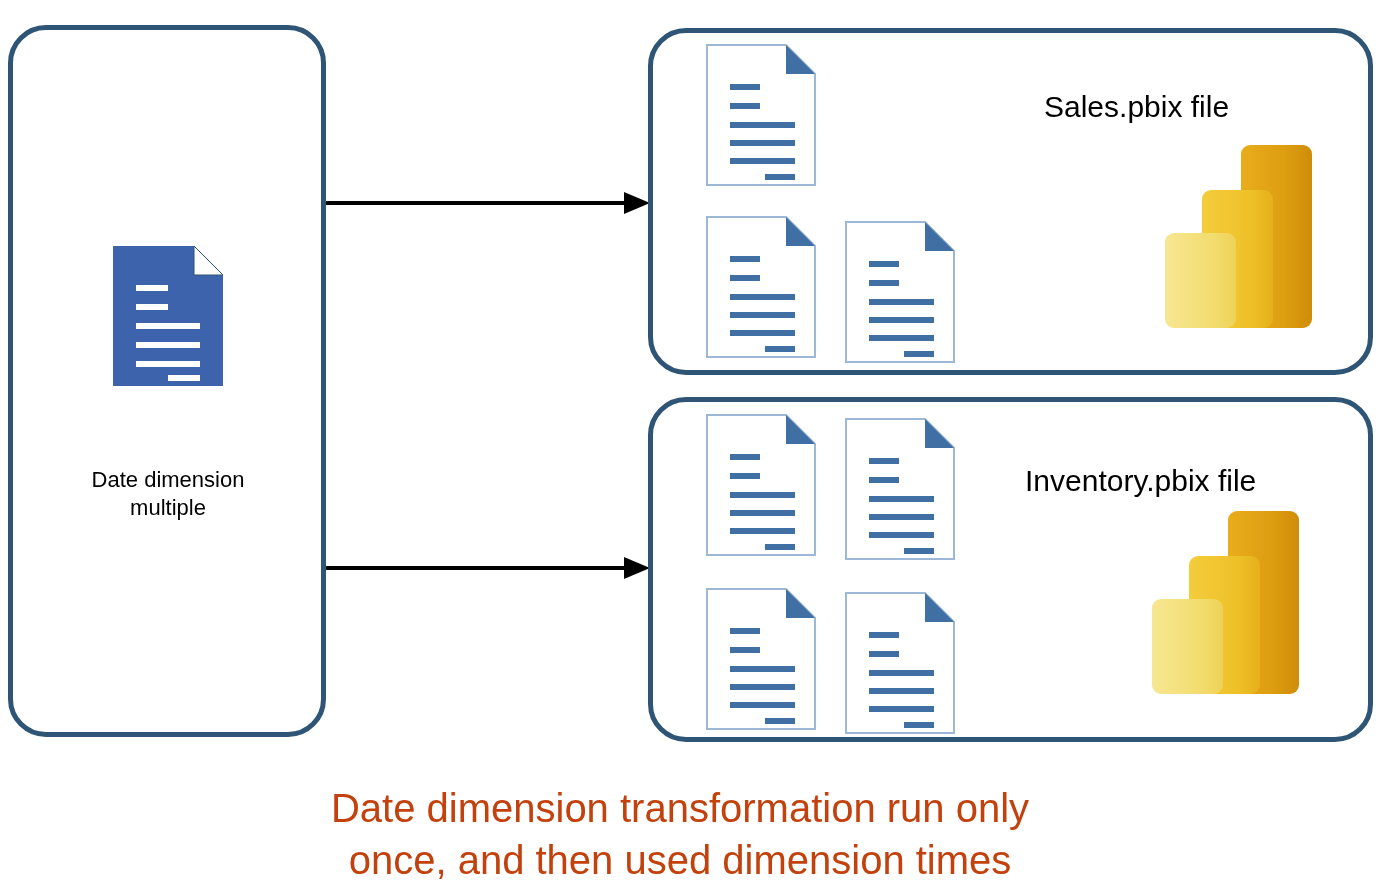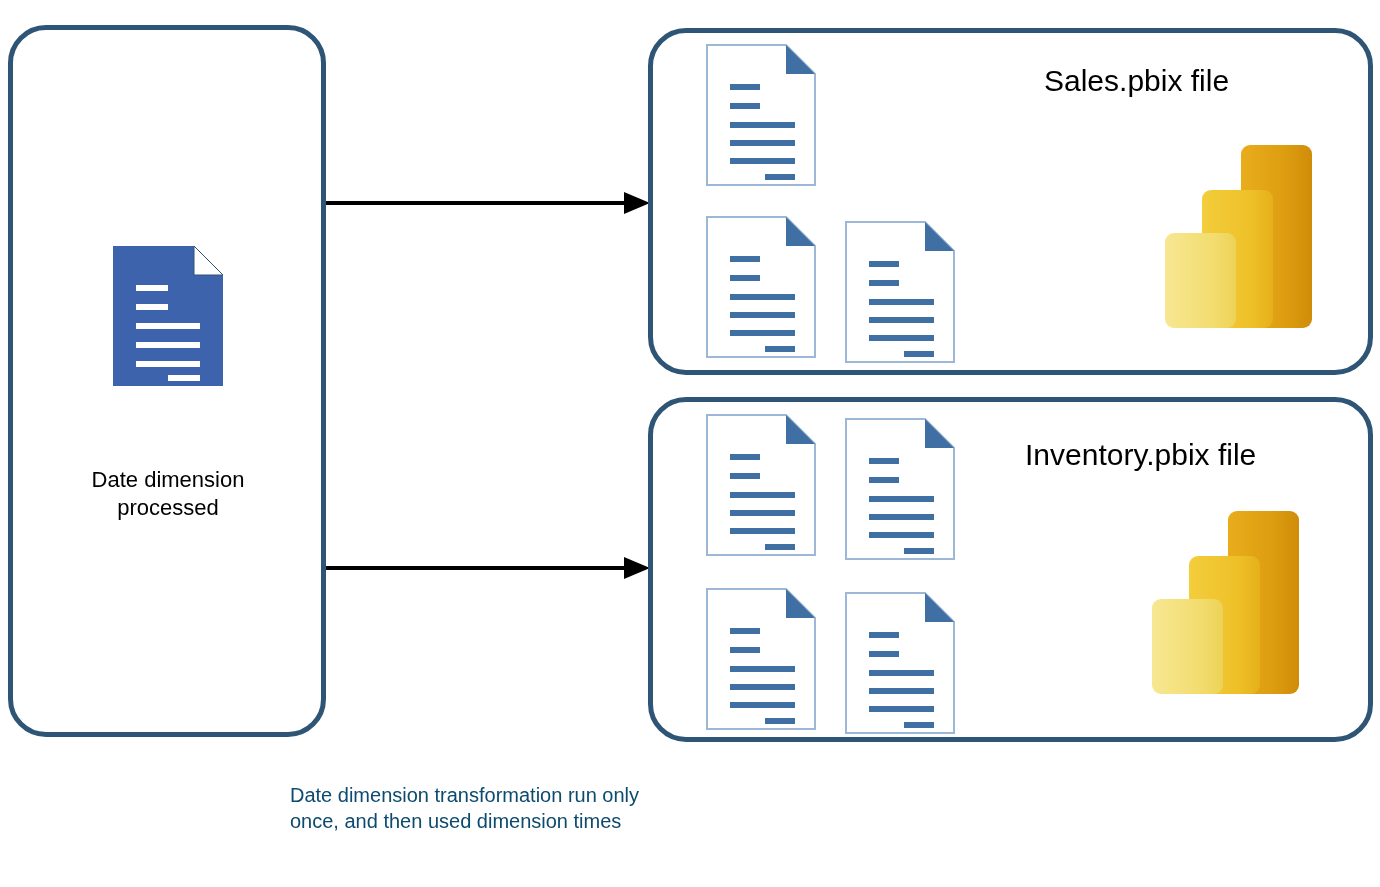--- a/index.html
+++ b/index.html
@@ -31,20 +31,21 @@
   #panel-sales  { left: 648px; top: 28px;  width: 725px; height: 347px; }
   #panel-inv    { left: 648px; top: 397px; width: 725px; height: 345px; }
 
   
   .panel-title {
     position: absolute;
     font-size: 30px;
     color: #000000;
     white-space: nowrap;
     line-height: 1.1;
+    margin-top: 26px;
   }
   #title-sales { left: 1044px; top: 64px; }
   #title-inv   { left: 1025px; top: 438px; text-align: right; }
 
   
   #source-caption {
     position: absolute;
     left: 28px;
     top: 466px;
     width: 280px;
@@ -53,23 +54,24 @@
     line-height: 1.28;
     color: #000000;
   }
 
   
   #bottom-caption {
     position: absolute;
     left: 290px;
     top: 782px;
     width: 780px;
-    font-size: 20px;
+    text-align: center;
+    font-size: 40px;
     line-height: 1.3;
-    color: #0c4a6e;
+    color: #c2410c;
   }
 
   
   .arrow { position: absolute; }
 
   
   .doc { position: absolute; }
   .doc svg { display: block; }
 
   
@@ -101,21 +103,21 @@
       <rect x="24" y="59" width="32" height="6" fill="#ffffff"></rect>
       <rect x="24" y="78" width="64" height="6" fill="#ffffff"></rect>
       <rect x="24" y="97" width="64" height="6" fill="#ffffff"></rect>
       <rect x="24" y="116" width="64" height="6" fill="#ffffff"></rect>
       <rect x="56" y="130" width="32" height="6" fill="#ffffff"></rect>
     </svg>
   </div>
 
   <div id="source-caption">
     <div>Date dimension</div>
-    <div>processed</div>
+    <div>multiple</div>
   </div>
 
   <div class="arrow" style="left:326px; top:188px;">
     <svg width="326" height="30" viewBox="0 0 326 30">
       <line x1="0" y1="15" x2="300" y2="15" stroke="#000000" stroke-width="4"></line>
       <path d="M298 4 L324 15 L298 26 Z" fill="#000000"></path>
     </svg>
   </div>
 
   <div class="arrow" style="left:326px; top:553px;">

